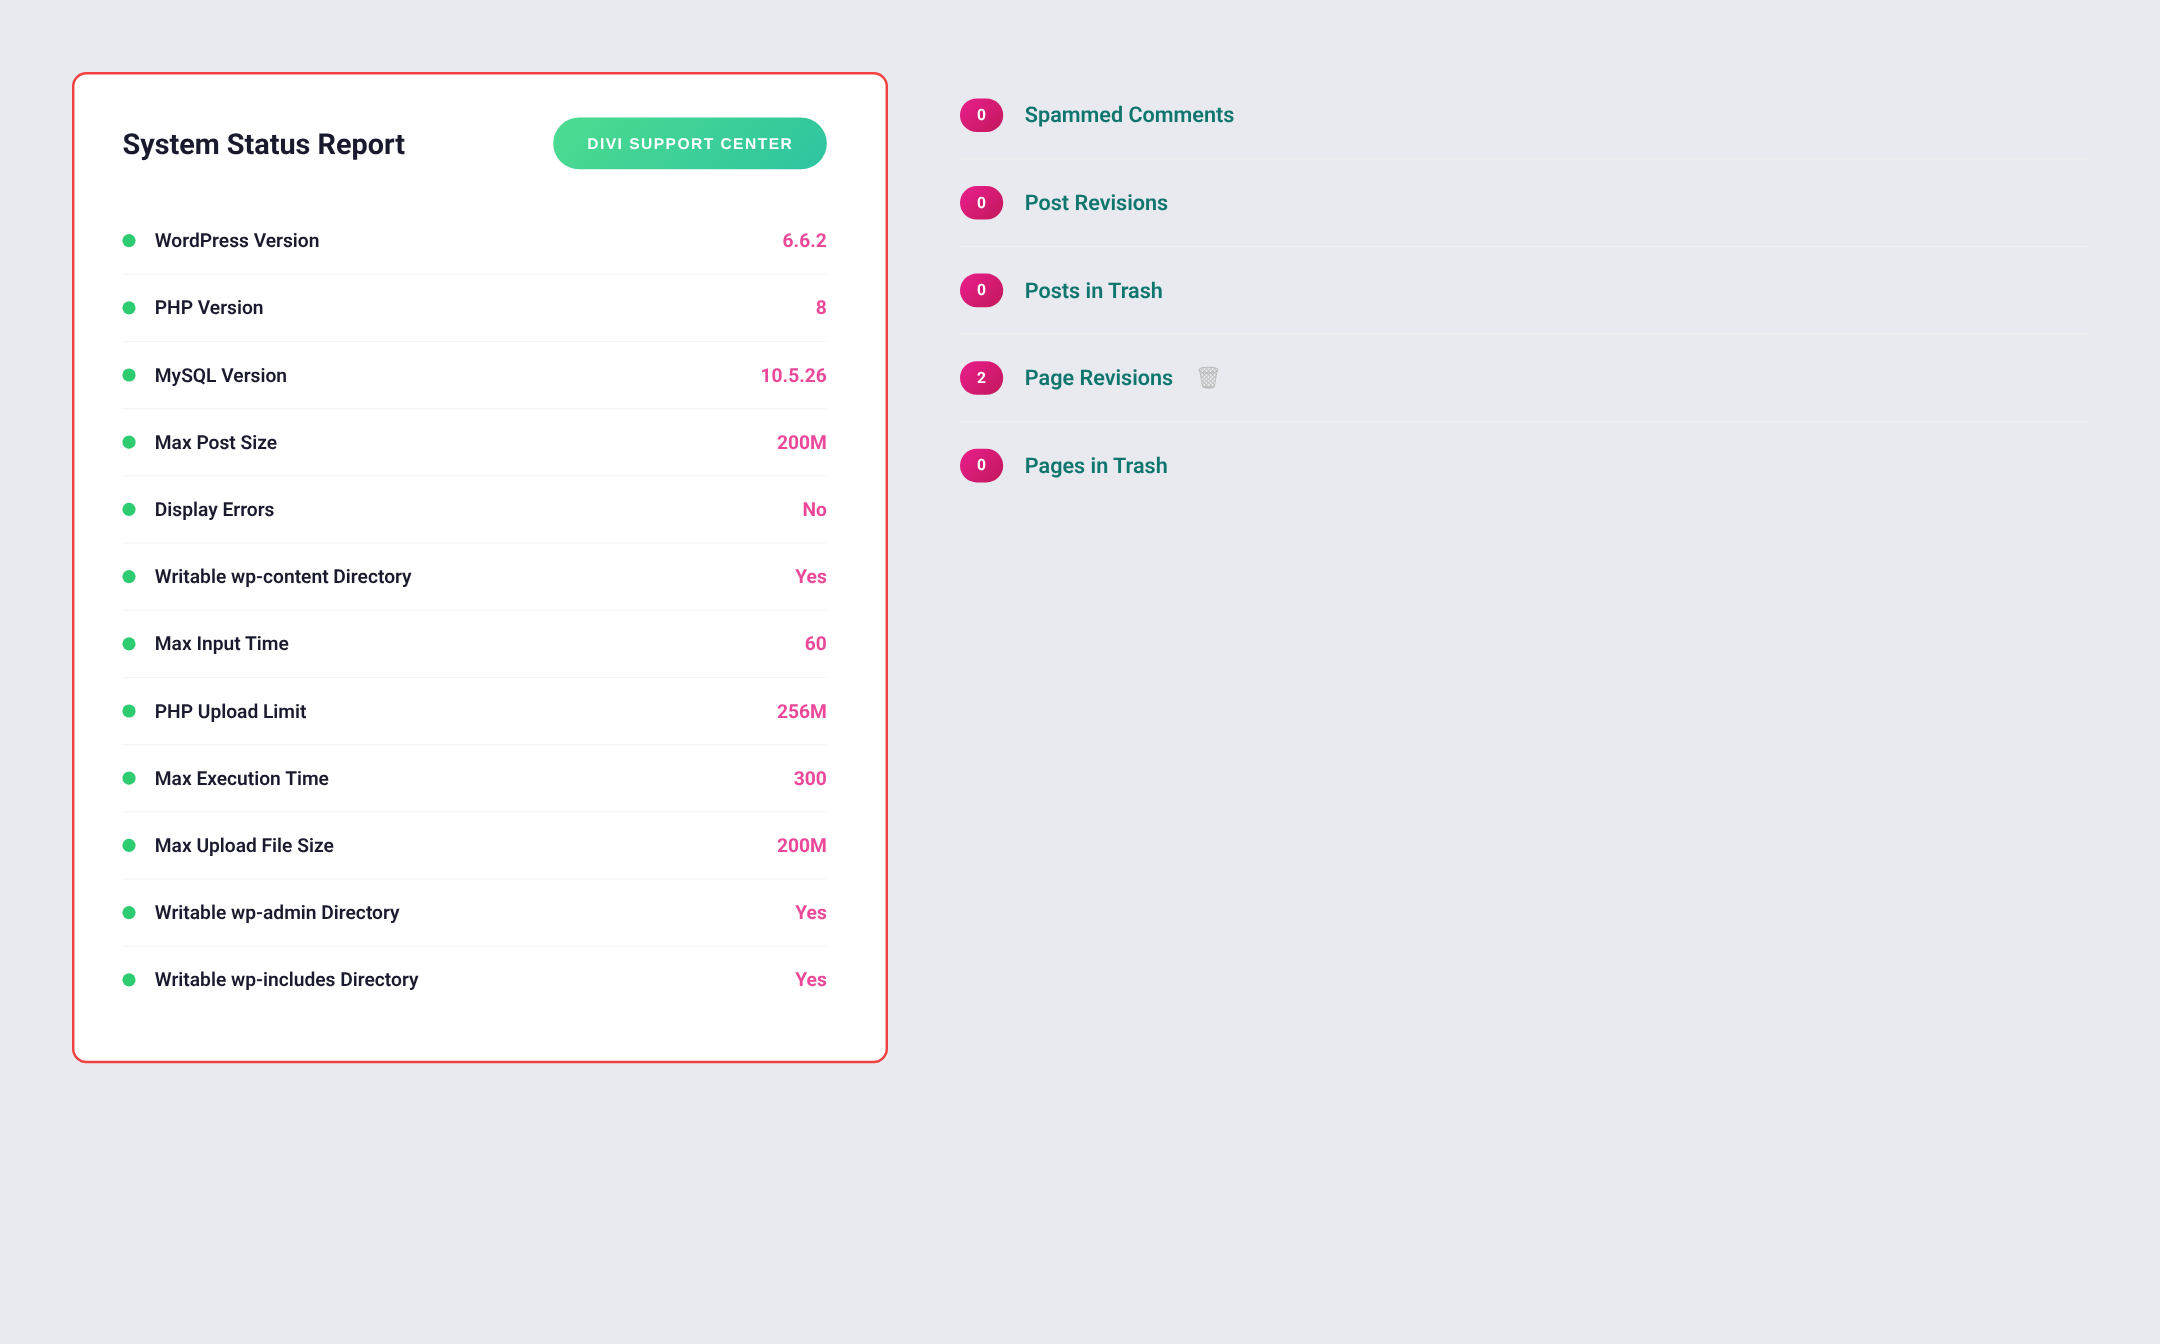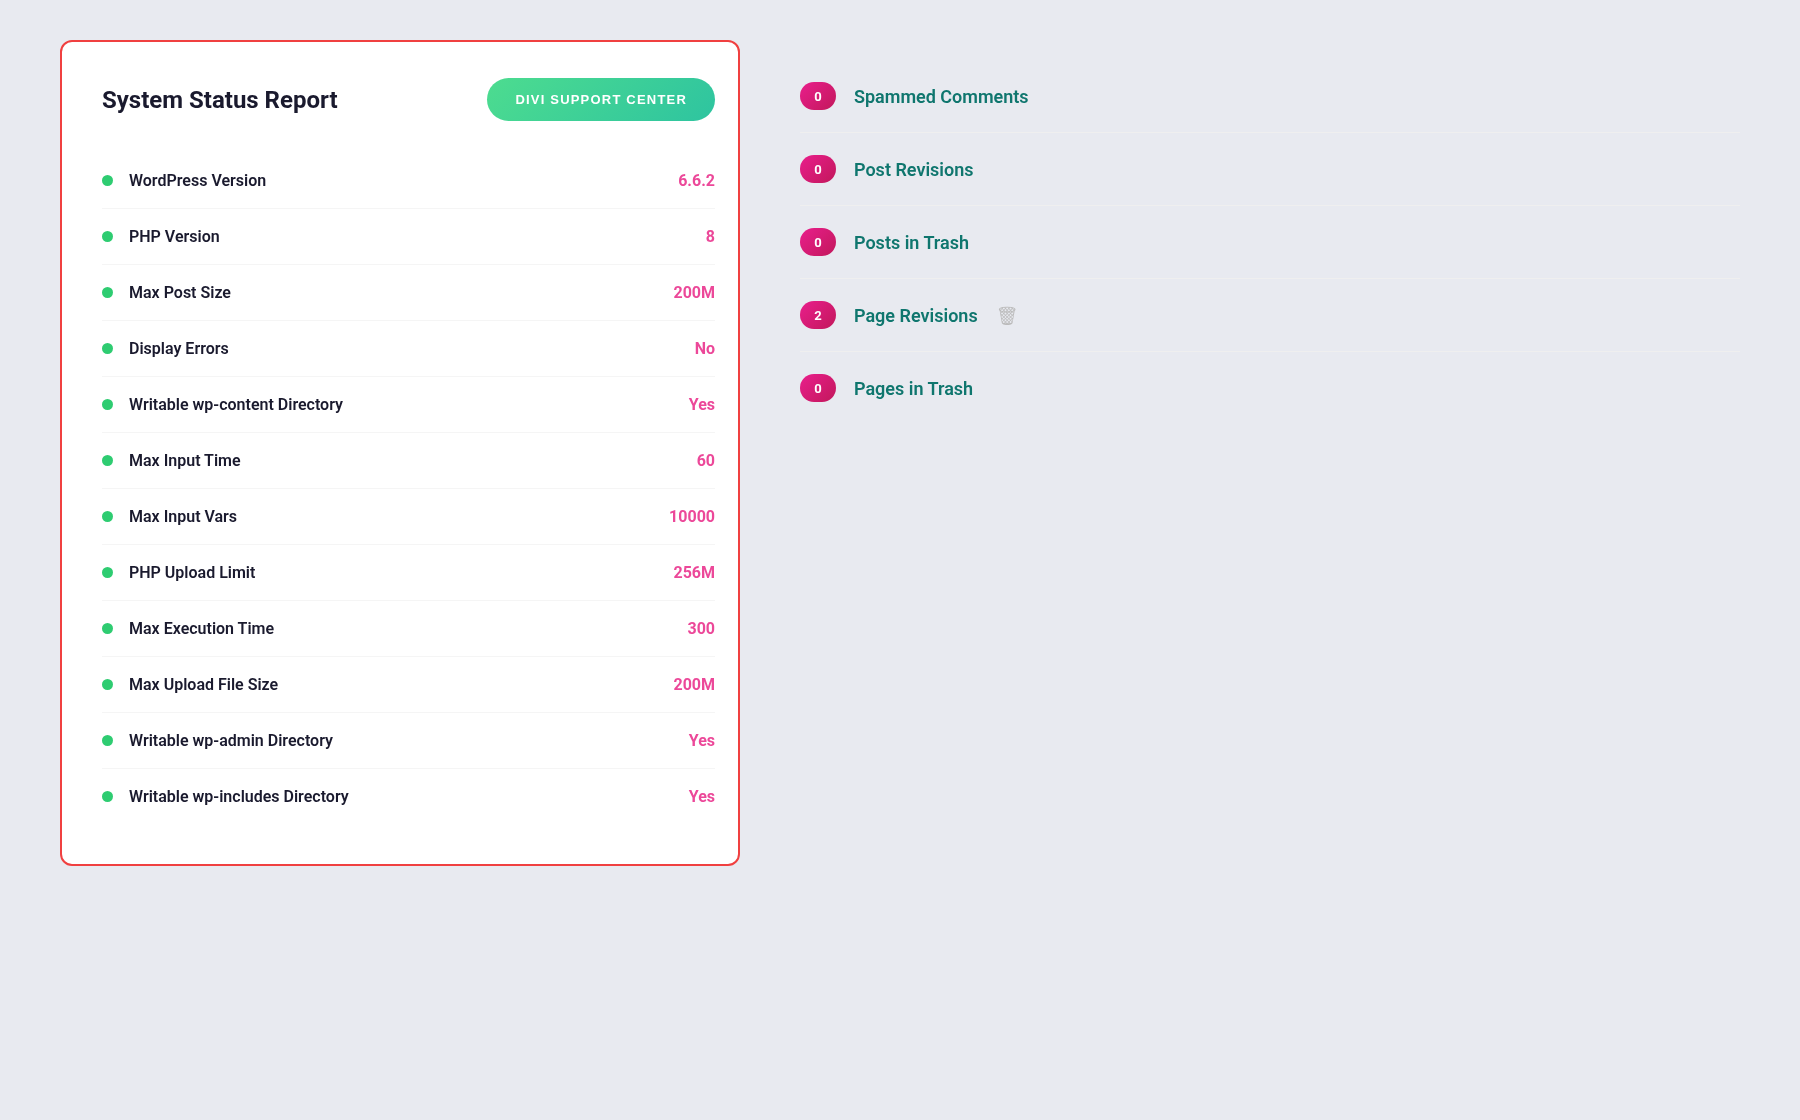--- a/index.html
+++ b/index.html
@@ -19,21 +19,22 @@
       max-width: 1680px;
       align-items: flex-start;
     }
 
     
     .left-panel {
       flex: 0 0 680px;
       background: #fff;
       border-radius: 12px;
       border: 2.5px solid #f04040;
-      padding: 36px 23px 40px 40px;
+      padding: 36px 49px 40px 40px;
+      margin-top: 20px;
     }
     .left-header {
       display: flex;
       align-items: center;
       justify-content: space-between;
       margin-bottom: 32px;
     }
     .panel-title {
       font-size: 24px;
       font-weight: 700;
@@ -188,20 +189,27 @@
         <li class="status-item">
       <div class="status-item-left">
         <span class="green-dot"></span>
         <span class="status-label">PHP Version</span>
       </div>
       <span class="status-value">8</span>
     </li>
         <li class="status-item">
       <div class="status-item-left">
         <span class="green-dot"></span>
+        <span class="status-label">MySQL Version</span>
+      </div>
+      <span class="status-value">10.5.26</span>
+    </li>
+        <li class="status-item">
+      <div class="status-item-left">
+        <span class="green-dot"></span>
         <span class="status-label">Max Post Size</span>
       </div>
       <span class="status-value">200M</span>
     </li>
         <li class="status-item">
       <div class="status-item-left">
         <span class="green-dot"></span>
         <span class="status-label">Display Errors</span>
       </div>
       <span class="status-value">No</span>
@@ -212,27 +220,20 @@
         <span class="status-label">Writable wp-content Directory</span>
       </div>
       <span class="status-value">Yes</span>
     </li>
         <li class="status-item">
       <div class="status-item-left">
         <span class="green-dot"></span>
         <span class="status-label">Max Input Time</span>
       </div>
       <span class="status-value">60</span>
-    </li>
-        <li class="status-item">
-      <div class="status-item-left">
-        <span class="green-dot"></span>
-        <span class="status-label">Max Input Vars</span>
-      </div>
-      <span class="status-value">10000</span>
     </li>
         <li class="status-item">
       <div class="status-item-left">
         <span class="green-dot"></span>
         <span class="status-label">PHP Upload Limit</span>
       </div>
       <span class="status-value">256M</span>
     </li>
         <li class="status-item">
       <div class="status-item-left">

